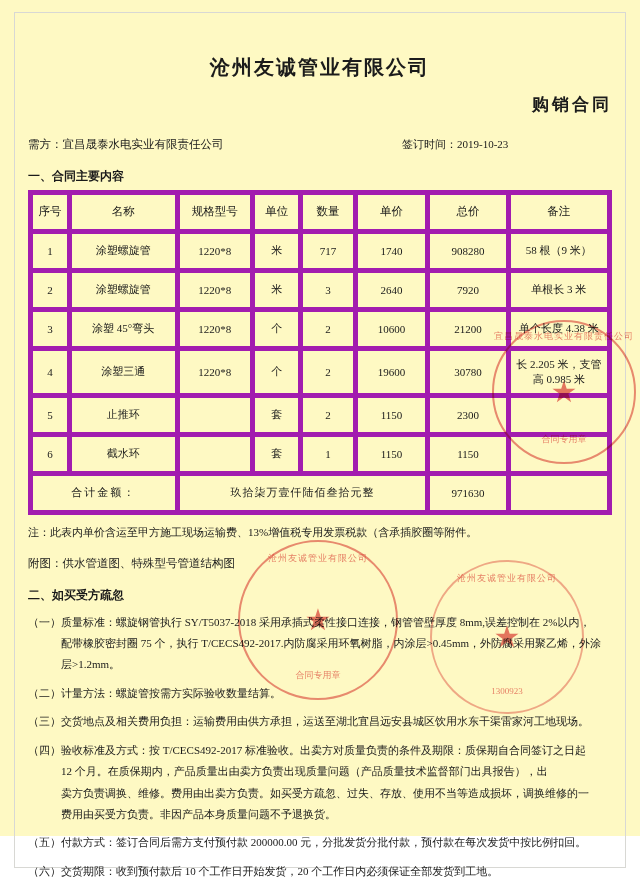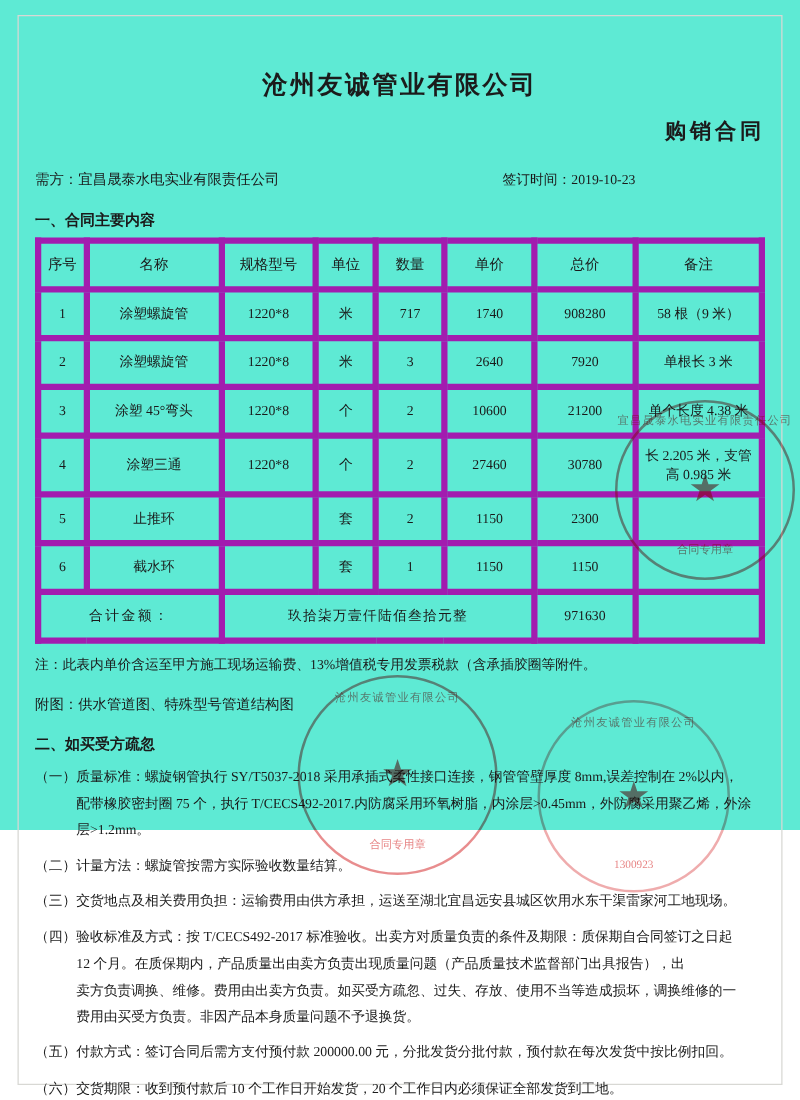--- a/index.html
+++ b/index.html
@@ -12,22 +12,22 @@
     background: #ffffff;
     font-family: "Liberation Serif", serif;
     color: #1a1a1a;
     position: relative;
     overflow: hidden;
   }
   .page {
     position: absolute;
     left: 0; top: 0;
     width: 640px;
-    height: 664px;
-    background: #5eead4;
+    height: 836px;
+    background: #fef9c3;
   }
   .page-border {
     position: absolute;
     left: 14px; top: 12px;
     width: 612px;
     height: 856px;
     border: 1px solid #d8d8d4;
     box-sizing: border-box;
     pointer-events: none;
   }
@@ -262,21 +262,21 @@
           <td>10600</td>
           <td>21200</td>
           <td>单个长度 4.38 米</td>
         </tr>
         <tr>
           <td>4</td>
           <td>涂塑三通</td>
           <td>1220*8</td>
           <td>个</td>
           <td>2</td>
-          <td>27460</td>
+          <td>19600</td>
           <td>30780</td>
           <td>长 2.205 米，支管高 0.985 米</td>
         </tr>
         <tr>
           <td>5</td>
           <td>止推环</td>
           <td></td>
           <td>套</td>
           <td>2</td>
           <td>1150</td>

